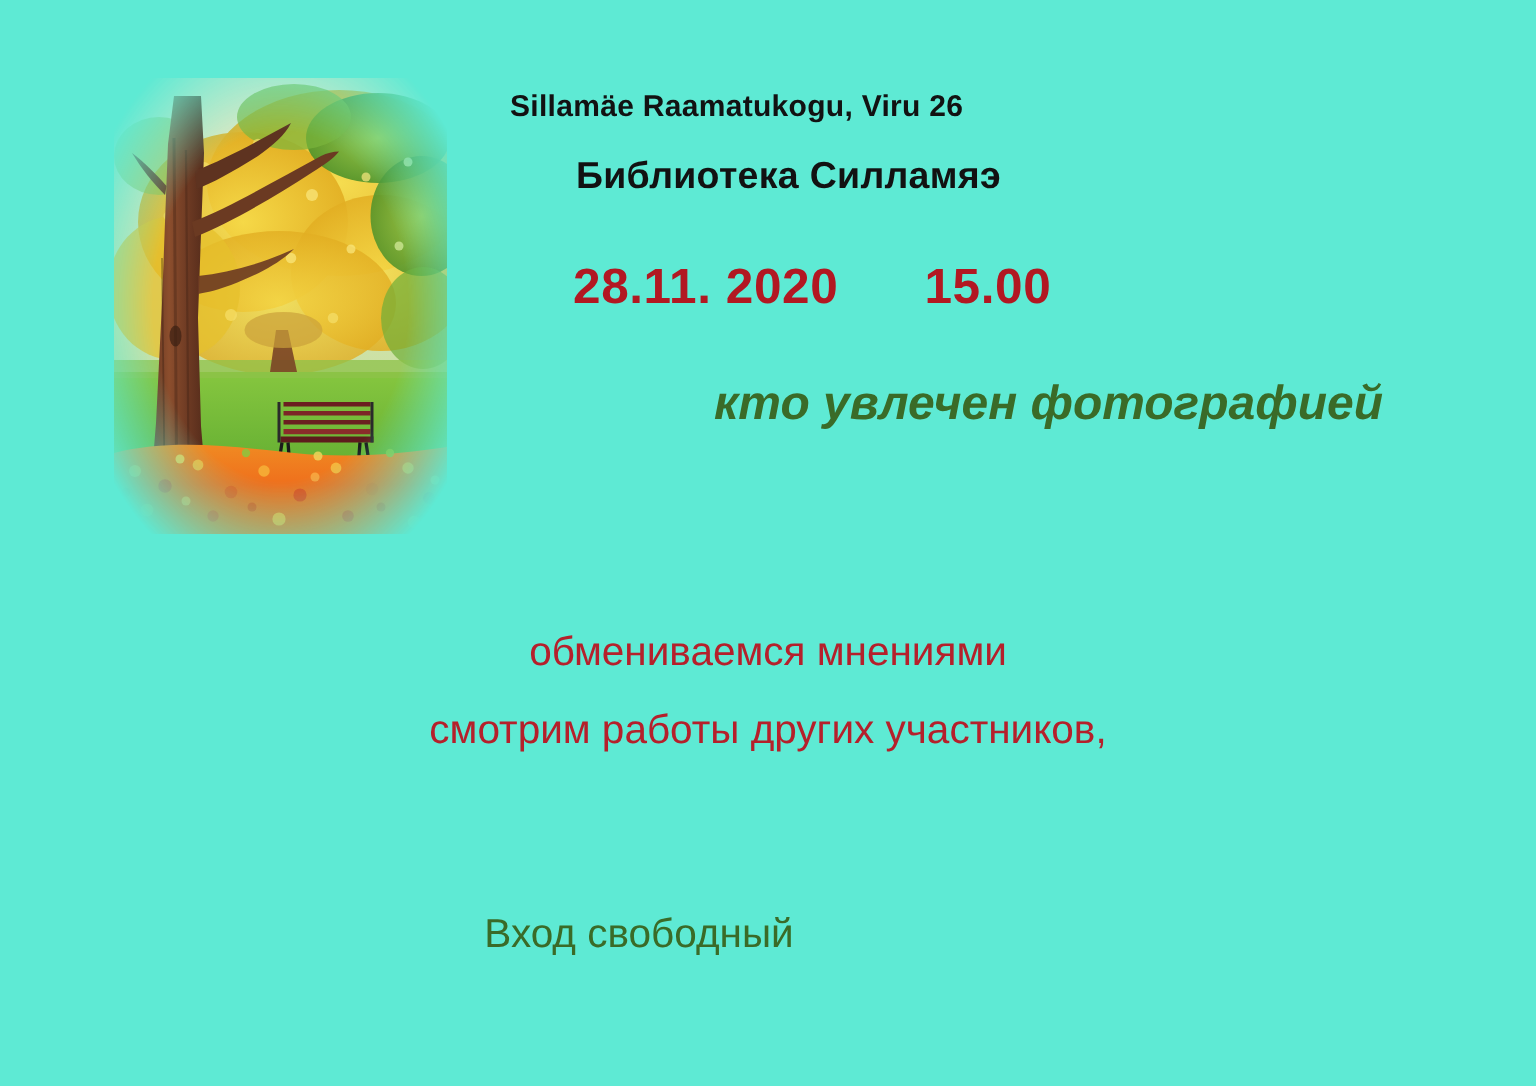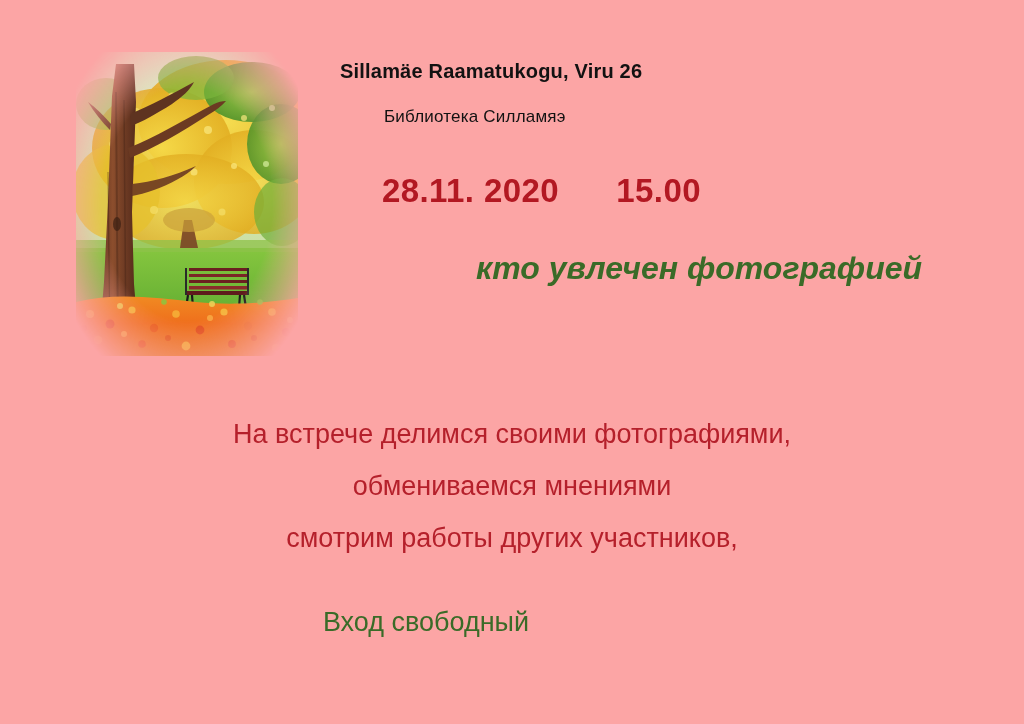--- a/index.html
+++ b/index.html
@@ -11,21 +11,21 @@
     width: 1024px;
     height: 724px;
     overflow: hidden;
     font-family: "Liberation Sans", "DejaVu Sans", sans-serif;
     position: relative;
   }
 
   .poster {
     position: absolute;
     inset: 0;
-    background: #fca5a5;
+    background: #5eead4;
   }
 
   
   .photo-wrap {
     position: absolute;
     left: 76px;
     top: 52px;
     width: 222px;
     height: 304px;
   }
@@ -50,22 +50,22 @@
   }
   .header-line1 {
     font-size: 20px;
     font-weight: bold;
     color: #121212;
     letter-spacing: 0.2px;
     line-height: 30px;
     padding-left: 4px;
   }
   .header-line2 {
-    font-size: 17px;
-    font-weight: normal;
+    font-size: 25px;
+    font-weight: bold;
     color: #121212;
     letter-spacing: 0.2px;
     line-height: 30px;
     padding-left: 48px;
     padding-top: 16px;
   }
 
   .date-row {
     position: absolute;
     left: 336px;
@@ -264,20 +264,19 @@
     <div class="header-line2">Библиотека  Силламяэ</div>
   </div>
 
   <div class="date-row">28.11. 2020      15.00</div>
 
   <div class="headline">
     <span class="headline-line2">кто увлечен фотографией</span>
   </div>
 
   <div class="body-block">
-    <span class="body-line">На встрече делимся своими фотографиями,</span>
     <span class="body-line">обмениваемся мнениями</span>
     <span class="body-line">смотрим работы других участников,</span>
   </div>
 
   <div class="footer-line">Вход свободный</div>
 
 </div>
 
 </body></html>

